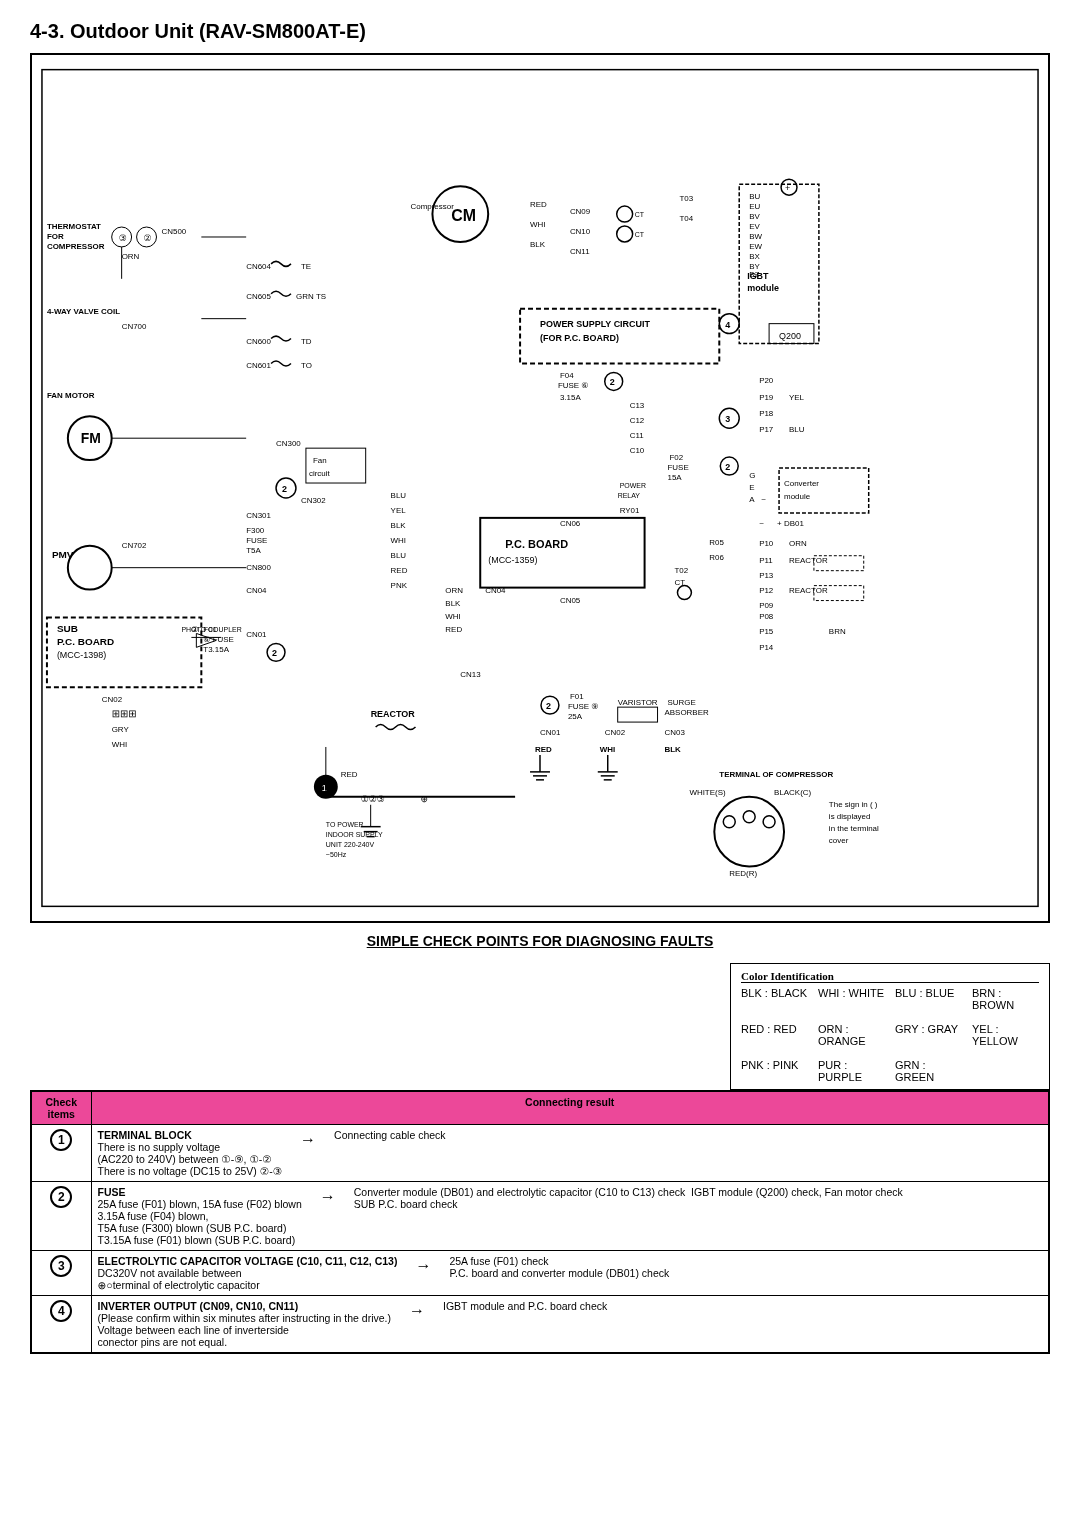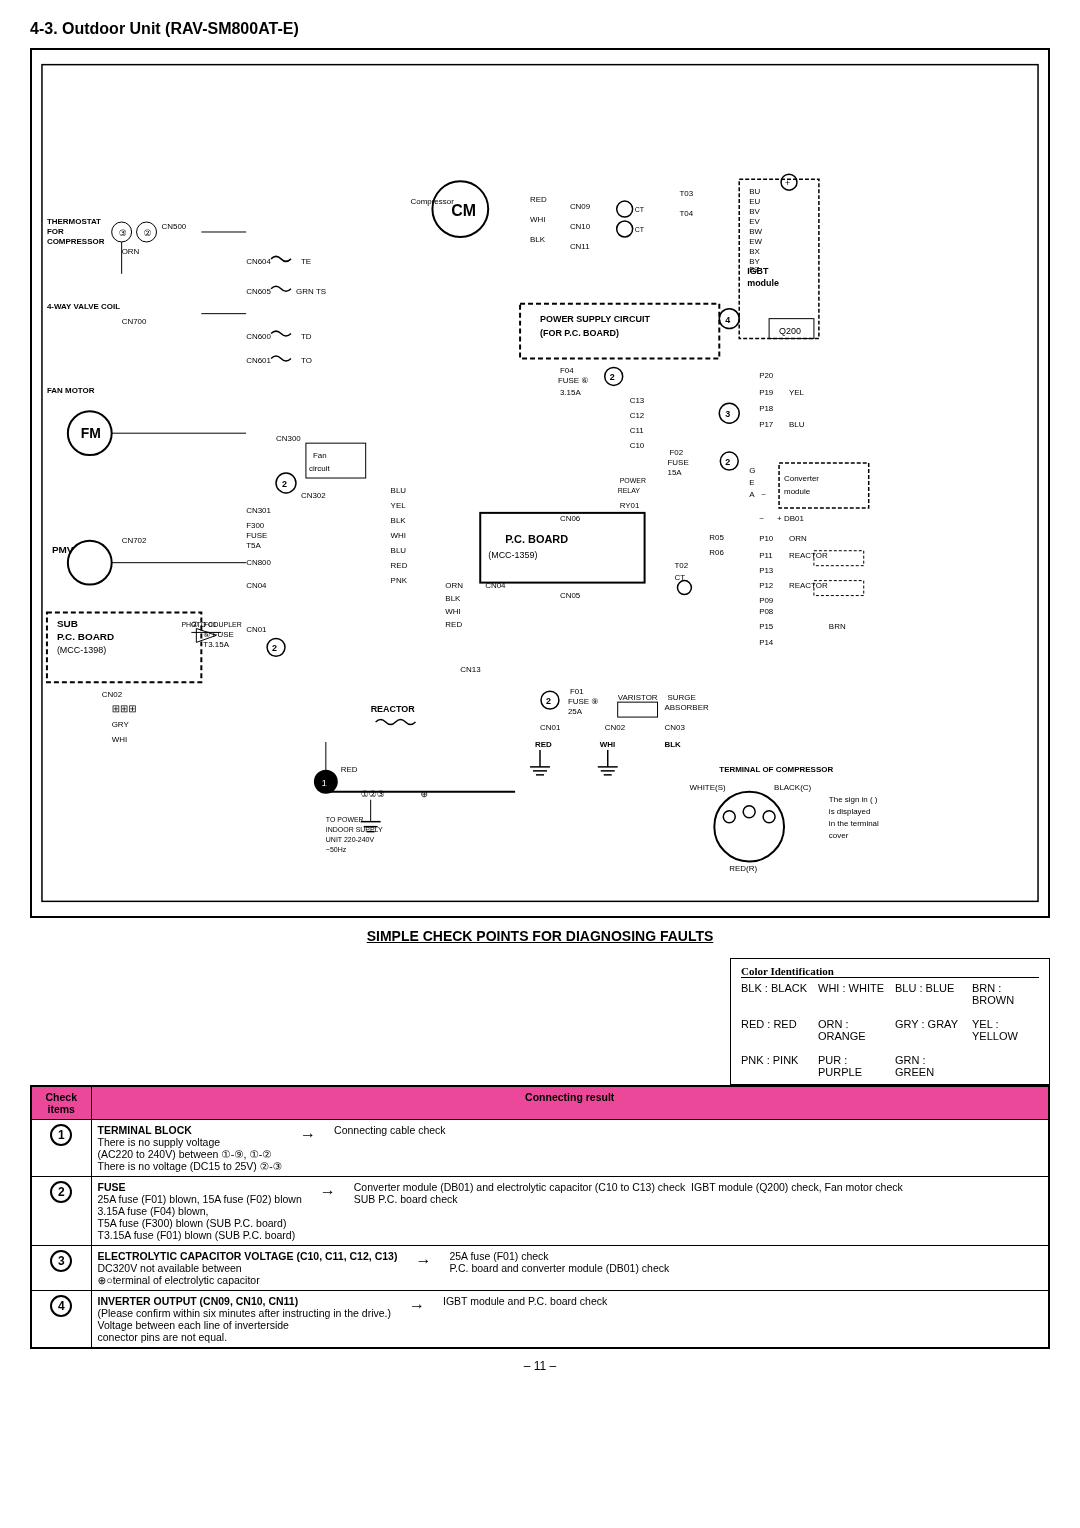--- a/index.html
+++ b/index.html
@@ -11,21 +11,21 @@
       font-size: 11px;
       color: #000;
     }
     .page {
       width: 1080px;
       min-height: 1528px;
       padding: 20px 30px;
       position: relative;
     }
     h1 {
-      font-size: 16px;
+      font-size: 20px;
       font-weight: bold;
       margin-bottom: 10px;
     }
     .diagram-container {
       border: 2px solid #000;
       width: 100%;
       height: 870px;
       position: relative;
       background: #fff;
       overflow: hidden;
@@ -548,15 +548,14 @@
               <span class="diag-arrow">→</span>
               <div>IGBT module and P.C. board check</div>
             </div>
           </td>
         </tr>
       </tbody>
     </table>
 
   </div>
 
-  <div class="page-num">– 11 –</div>
 
 </div>
 
 </body></html>

